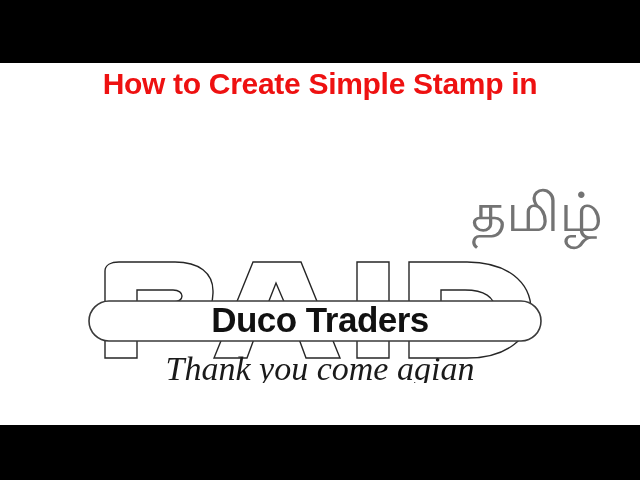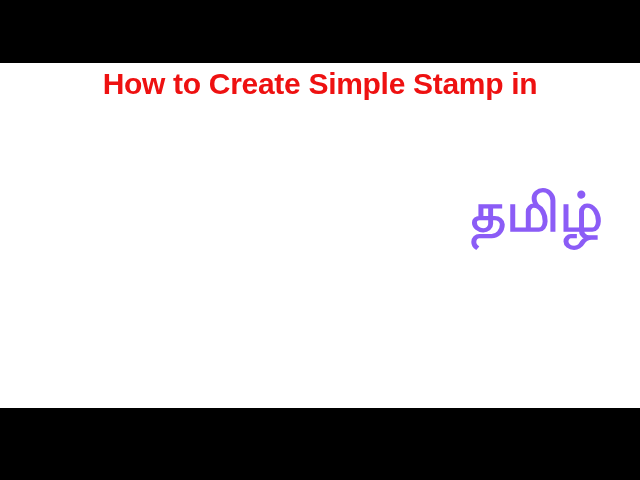--- a/index.html
+++ b/index.html
@@ -4,21 +4,21 @@
 <style>
   html, body {
     margin: 0;
     padding: 0;
     background: #000000;
   }
 
   #stage {
     position: relative;
     width: 640px;
-    height: 408px;
+    height: 480px;
     background: #000000;
     overflow: hidden;
     font-family: "Liberation Sans", sans-serif;
   }
 
   
   .letterbox {
     position: absolute;
     left: 0;
     width: 640px;
@@ -55,23 +55,23 @@
     white-space: nowrap;
   }
 
   
   #tamil-word {
     position: absolute;
     left: 437px;
     top: 118px;
     width: 200px;
     text-align: center;
-    color: #8b5cf6;
+    color: #737373;
     font-family: "Liberation Sans", sans-serif;
-    font-weight: bold;
+    font-weight: normal;
     font-size: 54px;
     line-height: 62px;
     white-space: nowrap;
   }
 
   
   #stamp {
     position: absolute;
     left: 75px;
     top: 135px;
@@ -113,15 +113,46 @@
   <div class="letterbox bottom"></div>
 
   <div id="canvas">
 
     <div id="title-block">
       <div class="title-line">How to Create Simple Stamp in</div>
     </div>
 
     <div id="tamil-word">தமிழ்</div>
 
+    <div id="stamp">
+      <svg viewBox="0 0 490 185" xmlns="http://www.w3.org/2000/svg">
+
+        <g>
+
+          <path class="paid-outline" d="M30,73 L30,160 L62,160 L62,128 L100,128
+               C124,128 138,113 138,95 L138,93
+               C138,75 124,64 100,64 L44,64
+               C36,64 30,67 30,73 Z
+               M62,92 L98,92 C104,92 107,95 107,98 C107,101 104,104 98,104 L62,104 Z"></path>
+
+          <path class="paid-outline" d="M178,64 L139,160 L172,160 L179,141 L224,141 L231,160 L265,160
+               L226,64 Z
+               M190,113 L201,85 L213,113 Z"></path>
+
+          <path class="paid-outline" d="M282,64 L282,160 L314,160 L314,64 Z"></path>
+
+          <path class="paid-outline" d="M334,64 L334,160 L392,160
+               C432,160 456,140 456,112 L456,112
+               C456,84 432,64 392,64 Z
+               M366,92 L390,92 C409,92 420,99 420,112 C420,125 409,132 390,132 L366,132 Z"></path>
+        </g>
+
+        <rect class="banner-shape" x="14" y="103" width="452" height="40" rx="20" ry="20"></rect>
+
+        <text class="banner-text" x="245" y="134" text-anchor="middle">Duco Traders</text>
+
+        <text class="tagline-text" x="245" y="182" text-anchor="middle">Thank you come agian</text>
+
+      </svg>
+    </div>
 
   </div>
 </div>
 
 </body></html>

